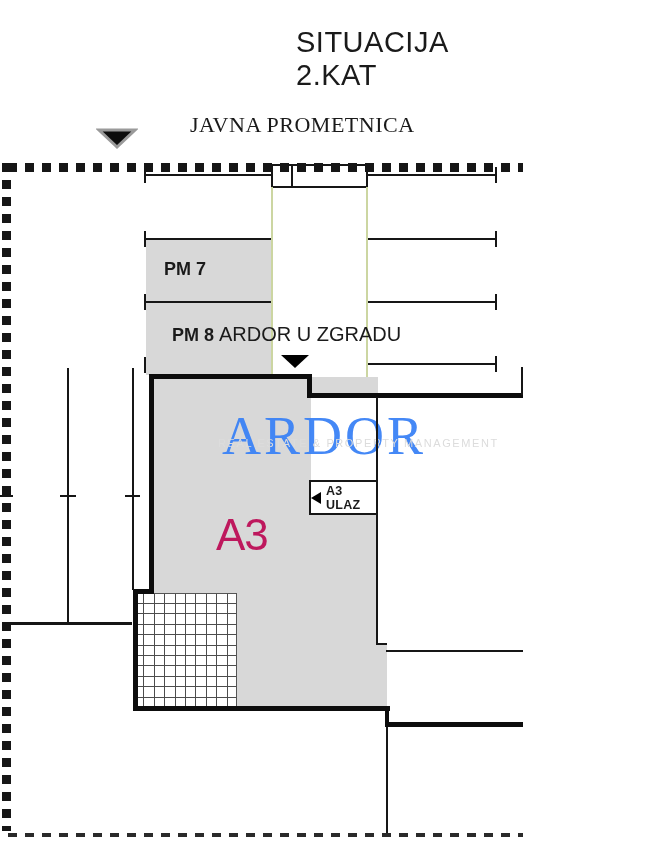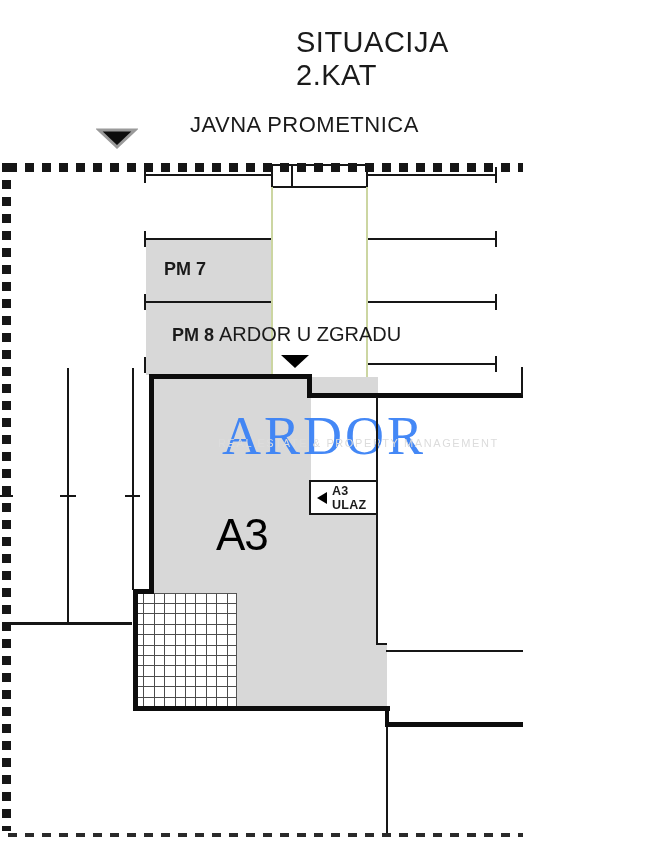--- a/index.html
+++ b/index.html
@@ -16,38 +16,38 @@
   .dash-h { position:absolute; height:9px;
     background:repeating-linear-gradient(90deg,#161616 0 9px,transparent 9px 17px); }
   .dash-v { position:absolute; width:9px;
     background:repeating-linear-gradient(180deg,#161616 0 9px,transparent 9px 17px); }
   .dash-b { position:absolute; height:4px;
     background:repeating-linear-gradient(90deg,#2a2a2a 0 9px,transparent 9px 17px); }
   .grayfill { position:absolute; background:#d8d8d8; }
   .greenline { position:absolute; width:2px; background:#ccd6a2; }
   .whitebox { position:absolute; background:#ffffff; border:2px solid #161616; }
   .title { position:absolute; font-size:29px; letter-spacing:0.5px; color:#1a1a1a; }
-  .road-label { position:absolute; font-size:22px; letter-spacing:0.5px; color:#1a1a1a; }
+  .road-label { position:absolute; font-size:22px; letter-spacing:0.5px; color:#1a1a1a;font-family:Liberation Serif, serif; }
   .pm-label { position:absolute; font-size:18px; font-weight:bold; color:#1a1a1a; }
   .pm8-row { position:absolute; display:flex; align-items:baseline; gap:5px; white-space:nowrap; }
   .pm8-row .bold { font-size:18px; font-weight:bold; }
   .pm8-row .reg { font-size:20px; font-weight:normal; }
-  .a3-label { position:absolute; font-size:44px; letter-spacing:-1px; color:#000000; }
+  .a3-label { position:absolute; font-size:44px; letter-spacing:-1px; color:#be185d; }
   .tri-down { position:absolute; width:0; height:0;
     border-left:14px solid transparent; border-right:14px solid transparent;
     border-top:13px solid #000; }
   .tri-down-sm { position:absolute; width:0; height:0;
     border-left:12px solid transparent; border-right:12px solid transparent;
     border-top:14px solid #0a0a0a; }
   .tri-left { width:0; height:0; display:inline-block;
     border-top:6px solid transparent; border-bottom:6px solid transparent;
     border-right:10px solid #000; }
   .a3-entry-box { position:absolute; left:309px; top:480px; width:69px; height:35px;
     background:#fff; border:2px solid #161616; display:flex; align-items:center;
-    justify-content:flex-end; padding-left:6px; gap:5px; }
+    justify-content:flex-end; gap:5px; }
   .a3-entry-box .txt { font-size:12.5px; font-weight:bold; letter-spacing:0.3px; }
   .gridarea { position:absolute; left:133px; top:593px; width:104px; height:115px;
     background-color:#ffffff;
     background-image:
       repeating-linear-gradient(90deg,#4d4d4d 0 1px,transparent 1px 10.4px),
       repeating-linear-gradient(0deg,#4d4d4d 0 1px,transparent 1px 10.4px);
     border-top:1px solid #555; border-right:1px solid #555; }
   .wm-brand { position:absolute; left:222px; top:386px; width:200px; text-align:center;
     font-family:"Liberation Serif", serif; font-size:54px; font-weight:400;
     letter-spacing:3px; color:#3b82f6; opacity:0.95;margin-top:19px; }

